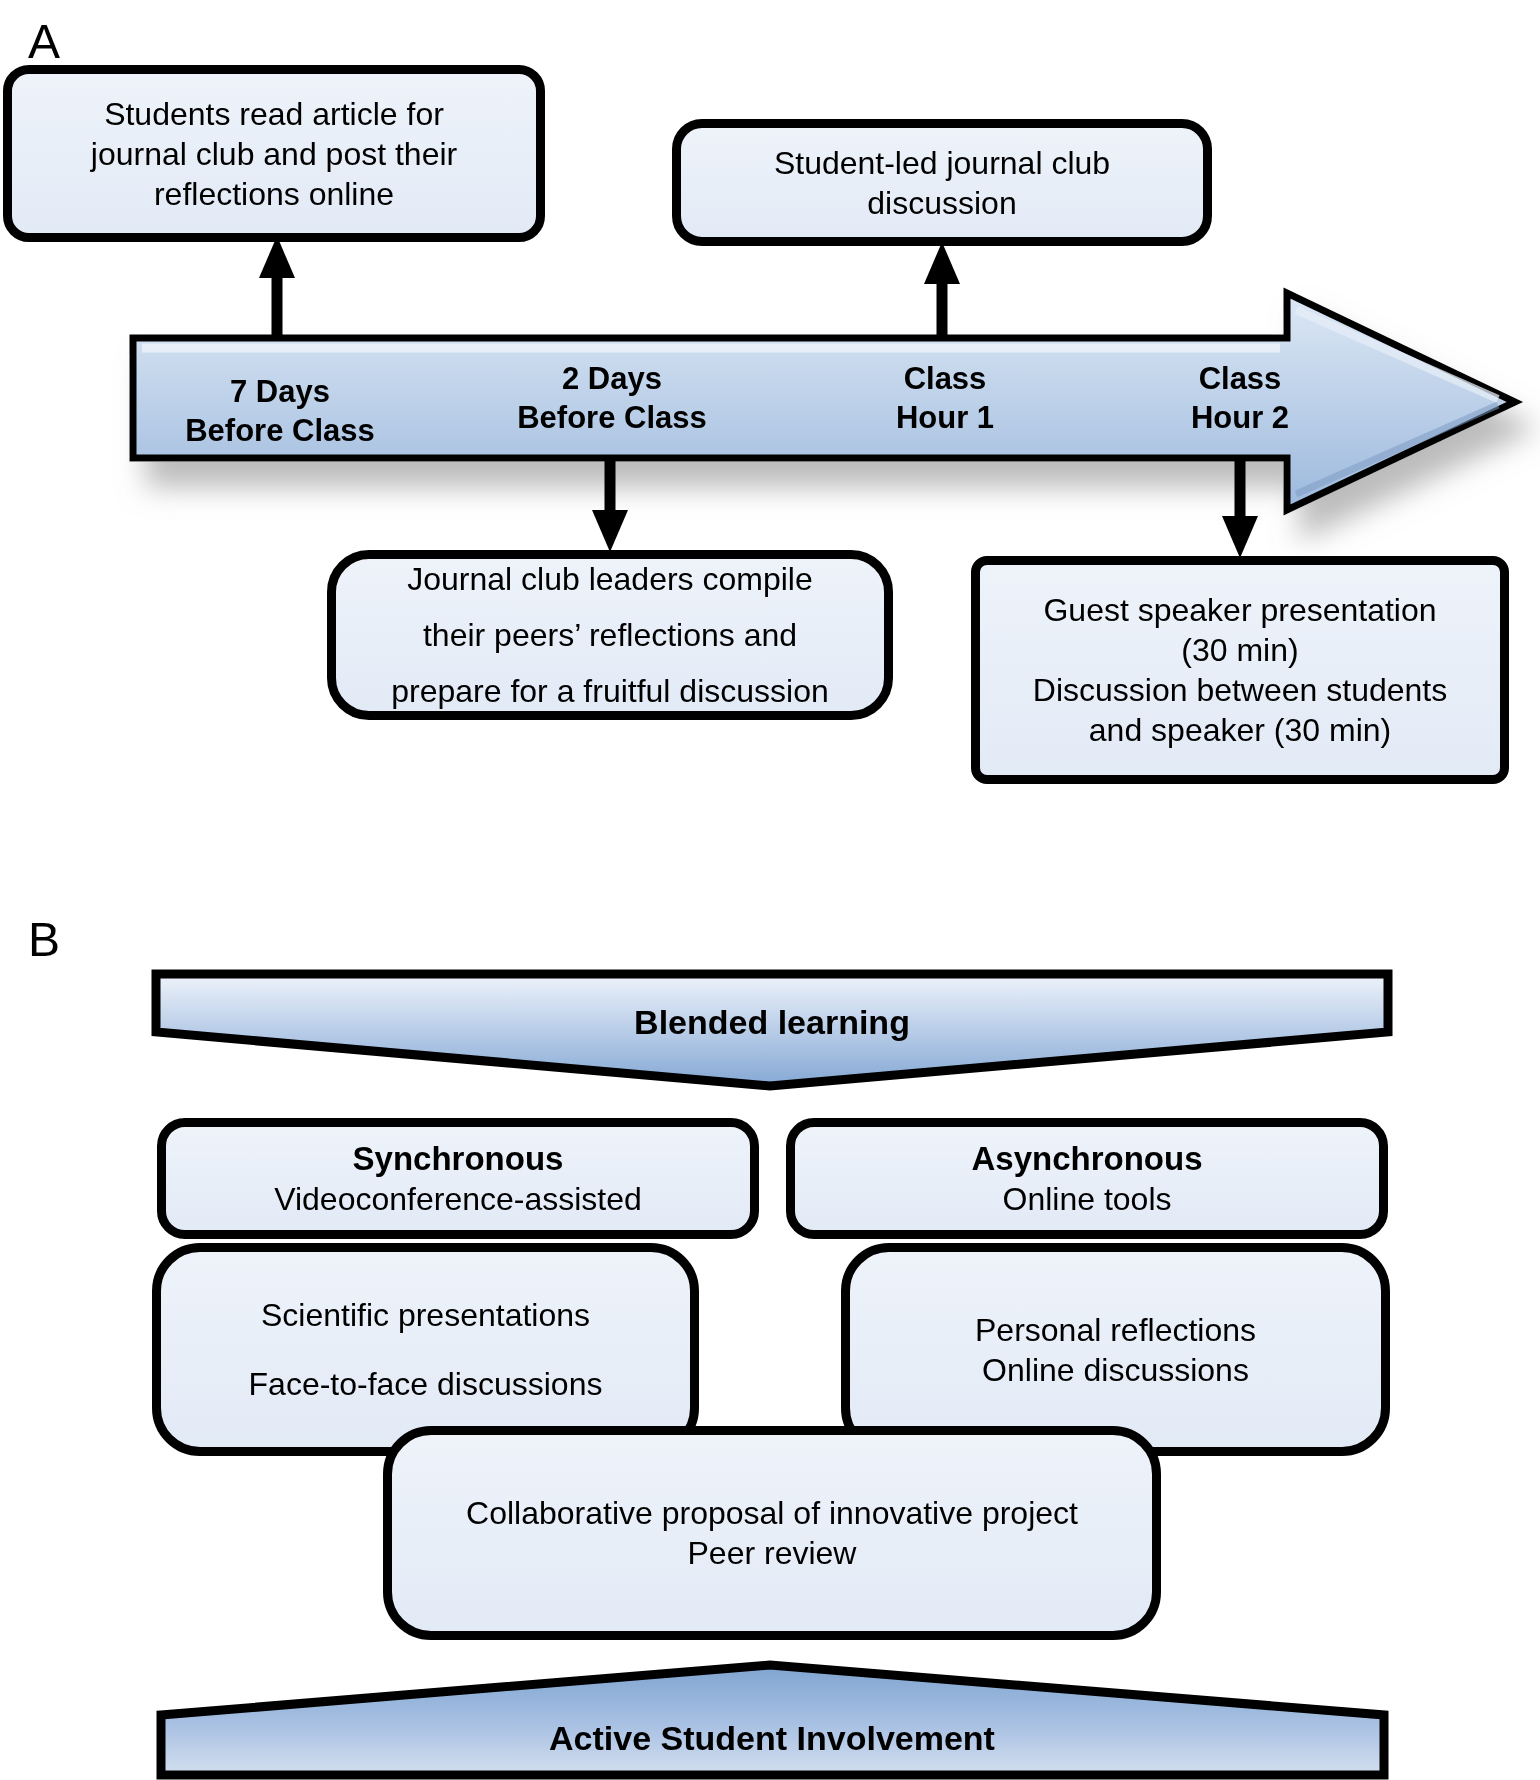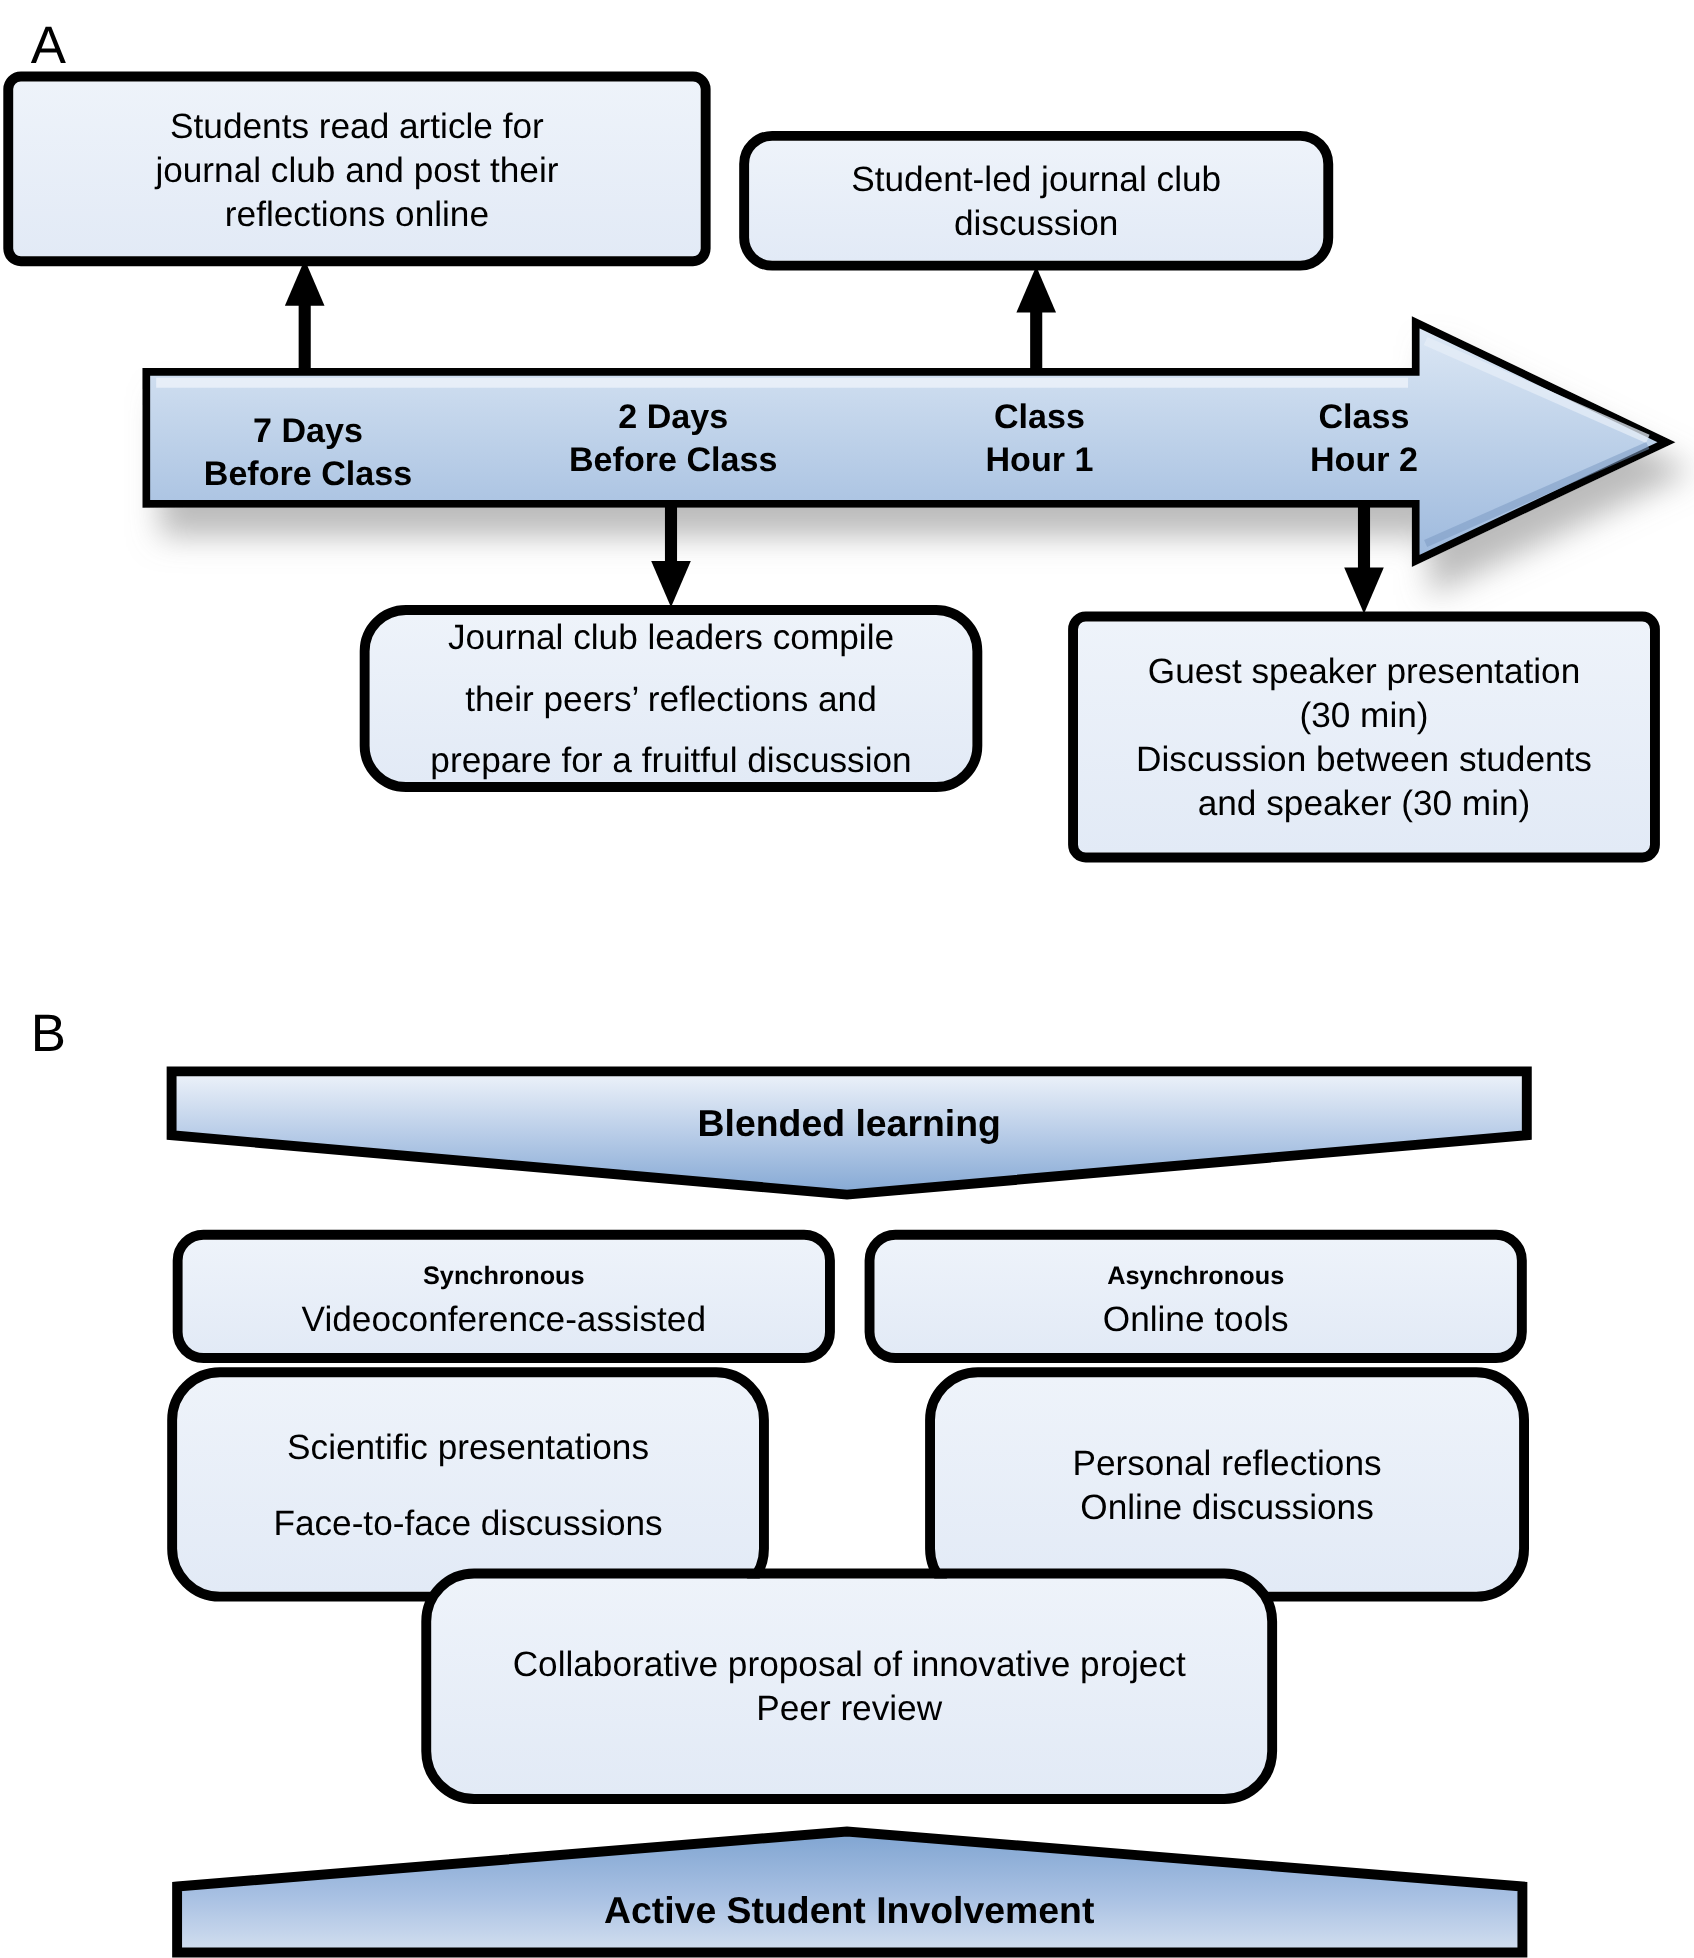--- a/index.html
+++ b/index.html
@@ -27,21 +27,21 @@
     flex-direction:column;
     justify-content:center;
     align-items:center;
     text-align:center;
   }
   .fbox .ln{
     font-size:32px;
     line-height:40px;
     white-space:nowrap;
   }
-  .fbox .ln.bold{font-weight:700;font-size:23px;}
+  .fbox .ln.bold{font-weight:700;font-size:33px;}
   .tl-label{
     position:absolute;
     transform:translate(-50%,-50%);
     text-align:center;
     font-weight:700;
     font-size:31px;
     line-height:39px;
     white-space:nowrap;
   }
   .banner-label{
@@ -103,21 +103,21 @@
       <polygon points="1240,558 1222,516 1258,516" fill="#000"></polygon>
     </g>
 
     <polygon points="156,974 1388,974 1388,1032 770,1086 156,1032" fill="url(#gradTopBanner)" stroke="#000" stroke-width="9" stroke-linejoin="miter"></polygon>
 
     <polygon points="161,1715 770,1665 1384,1715 1384,1775 161,1775" fill="url(#gradBottomBanner)" stroke="#000" stroke-width="9" stroke-linejoin="miter"></polygon>
   </svg>
 
   <div class="panel-label" style="left:28px;top:14px;">A</div>
 
-  <div class="fbox" style="left:3px;top:65px;width:643px;height:177px;border-radius:16px;">
+  <div class="fbox" style="left:3px;top:65px;width:542px;height:177px;border-radius:26px;">
     <div class="ln">Students read article for</div>
     <div class="ln">journal club and post their</div>
     <div class="ln">reflections online</div>
   </div>
 
   <div class="fbox" style="left:672px;top:119px;width:540px;height:127px;border-radius:30px;">
     <div class="ln">Student-led journal club</div>
     <div class="ln">discussion</div>
   </div>
 

